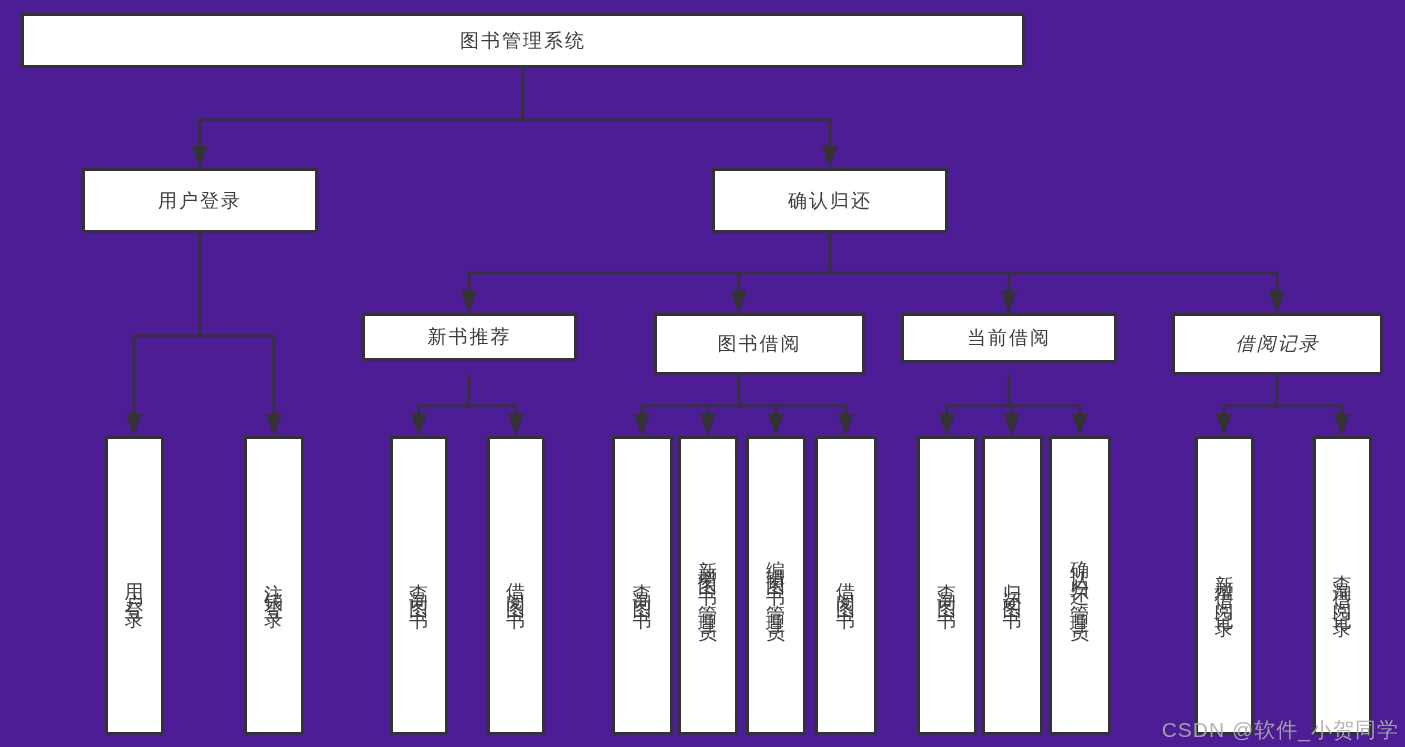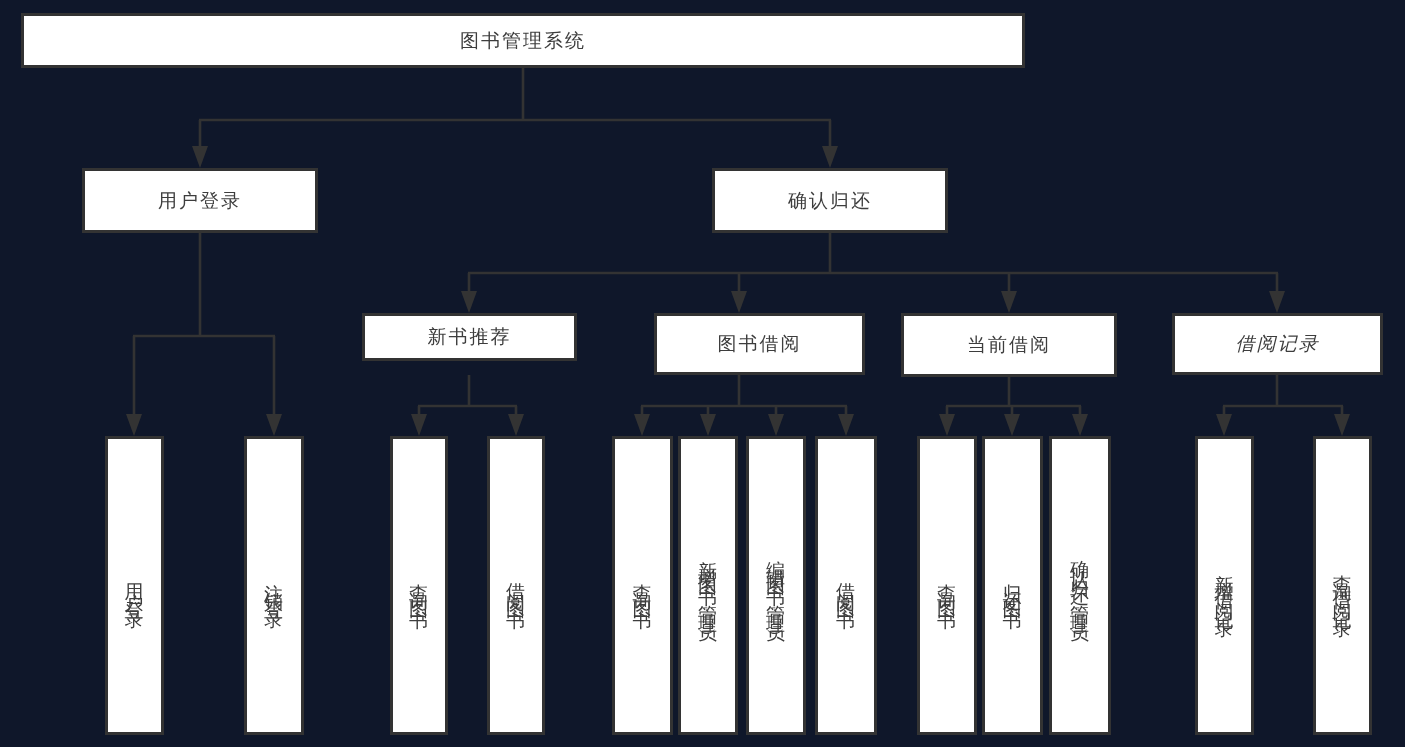--- a/index.html
+++ b/index.html
@@ -5,21 +5,21 @@
   html, body {
     margin: 0;
     padding: 0;
     background: #ffffff;
     font-family: "Liberation Sans", "DejaVu Sans", sans-serif;
   }
   #canvas {
     position: relative;
     width: 1405px;
     height: 747px;
-    background: #0f172a;
+    background: #4c1d95;
     overflow: hidden;
   }
   #connectors {
     position: absolute;
     left: 0;
     top: 0;
     z-index: 1;
   }
   .node {
     position: absolute;
@@ -42,21 +42,21 @@
     line-height: 1;
   }
   
   .n-root   { left: 21px;  top: 13px;  width: 1004px; height: 55px; }
   
   .n-l2a    { left: 82px;  top: 168px; width: 236px; height: 65px; }
   .n-l2b    { left: 712px; top: 168px; width: 236px; height: 65px; }
   
   .n-l3a    { left: 362px;  top: 313px; width: 215px; height: 48px; }
   .n-l3b    { left: 654px;  top: 313px; width: 211px; height: 62px; }
-  .n-l3c    { left: 901px;  top: 313px; width: 216px; height: 64px; }
+  .n-l3c    { left: 901px;  top: 313px; width: 216px; height: 50px; }
   .n-l3d    { left: 1172px; top: 313px; width: 211px; height: 62px; font-style: italic; }
   
   .n-g1a { left: 105px;  top: 436px; width: 59px; height: 299px; }
   .n-g1b { left: 244px;  top: 436px; width: 60px; height: 299px; }
   .n-g2a { left: 390px;  top: 436px; width: 58px; height: 299px; }
   .n-g2b { left: 487px;  top: 436px; width: 58px; height: 299px; }
   .n-g3a { left: 612px;  top: 436px; width: 61px; height: 299px; }
   .n-g3b { left: 678px;  top: 436px; width: 60px; height: 299px; }
   .n-g3c { left: 746px;  top: 436px; width: 60px; height: 299px; }
   .n-g3d { left: 815px;  top: 436px; width: 62px; height: 299px; }
@@ -211,14 +211,15 @@
     <span>确认归还（管理员）</span>
   </div>
 
   <div class="node leaf n-g5a">
     <span>新增借阅记录</span>
   </div>
   <div class="node leaf n-g5b">
     <span>查询借阅记录</span>
   </div>
 
+  <div id="watermark">CSDN @软件_小贺同学</div>
 
 </div>
 
 </body></html>

